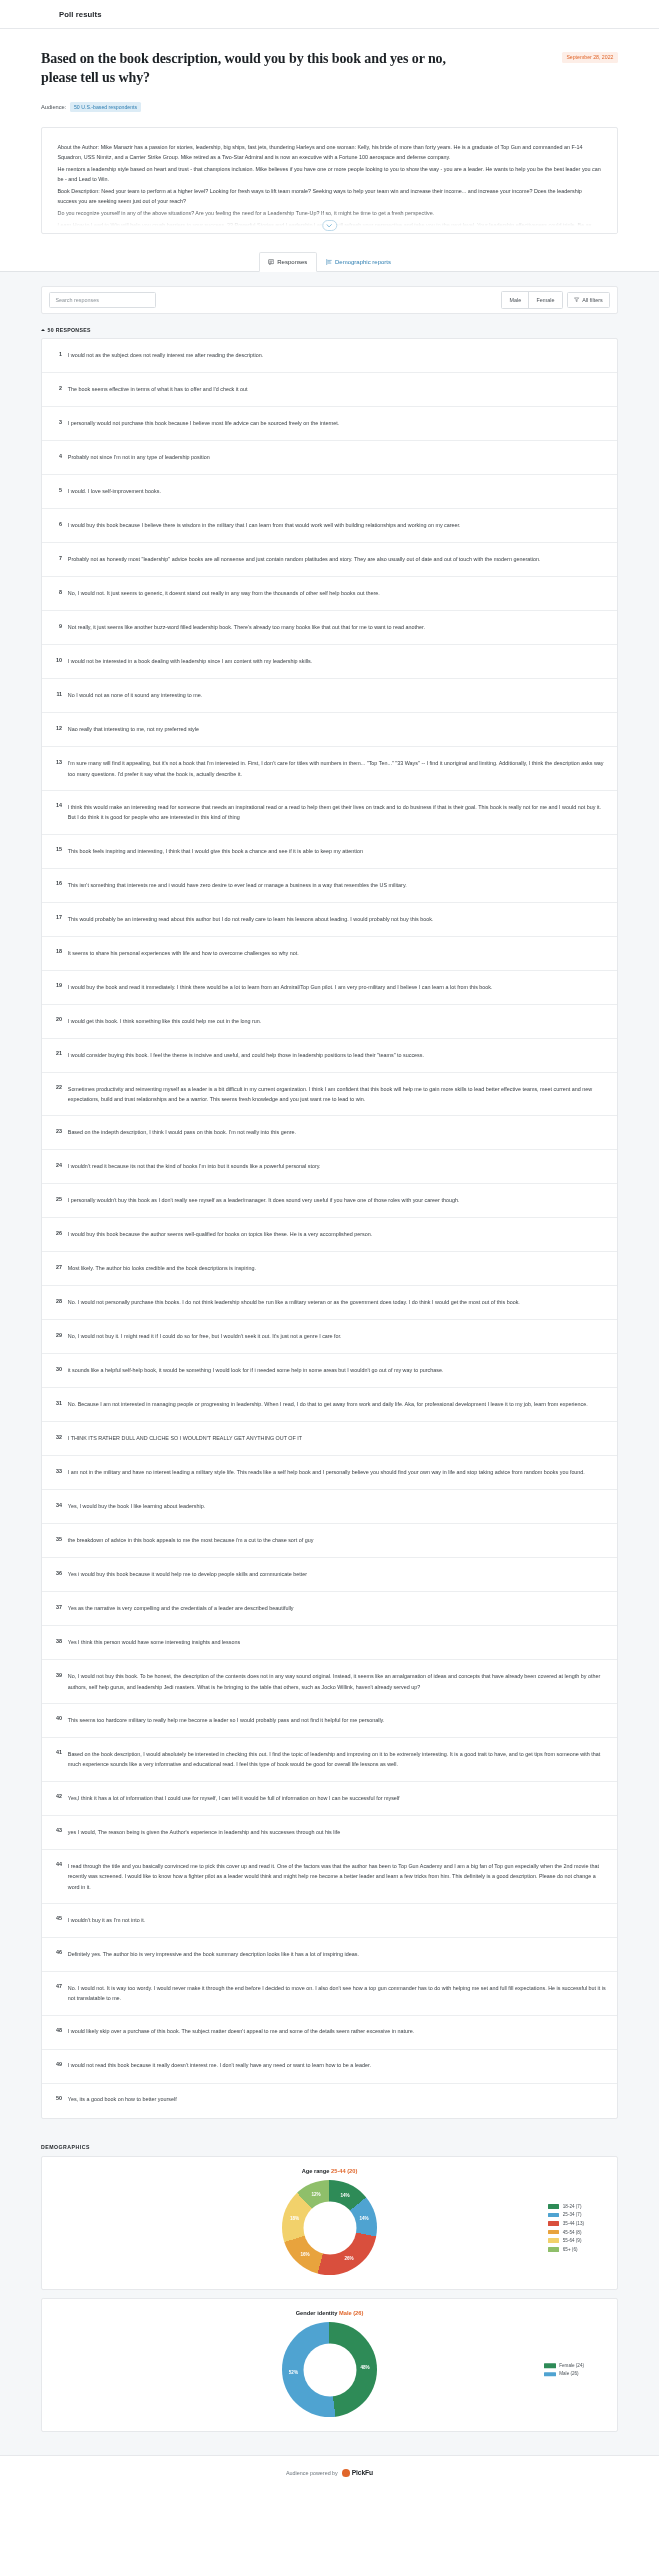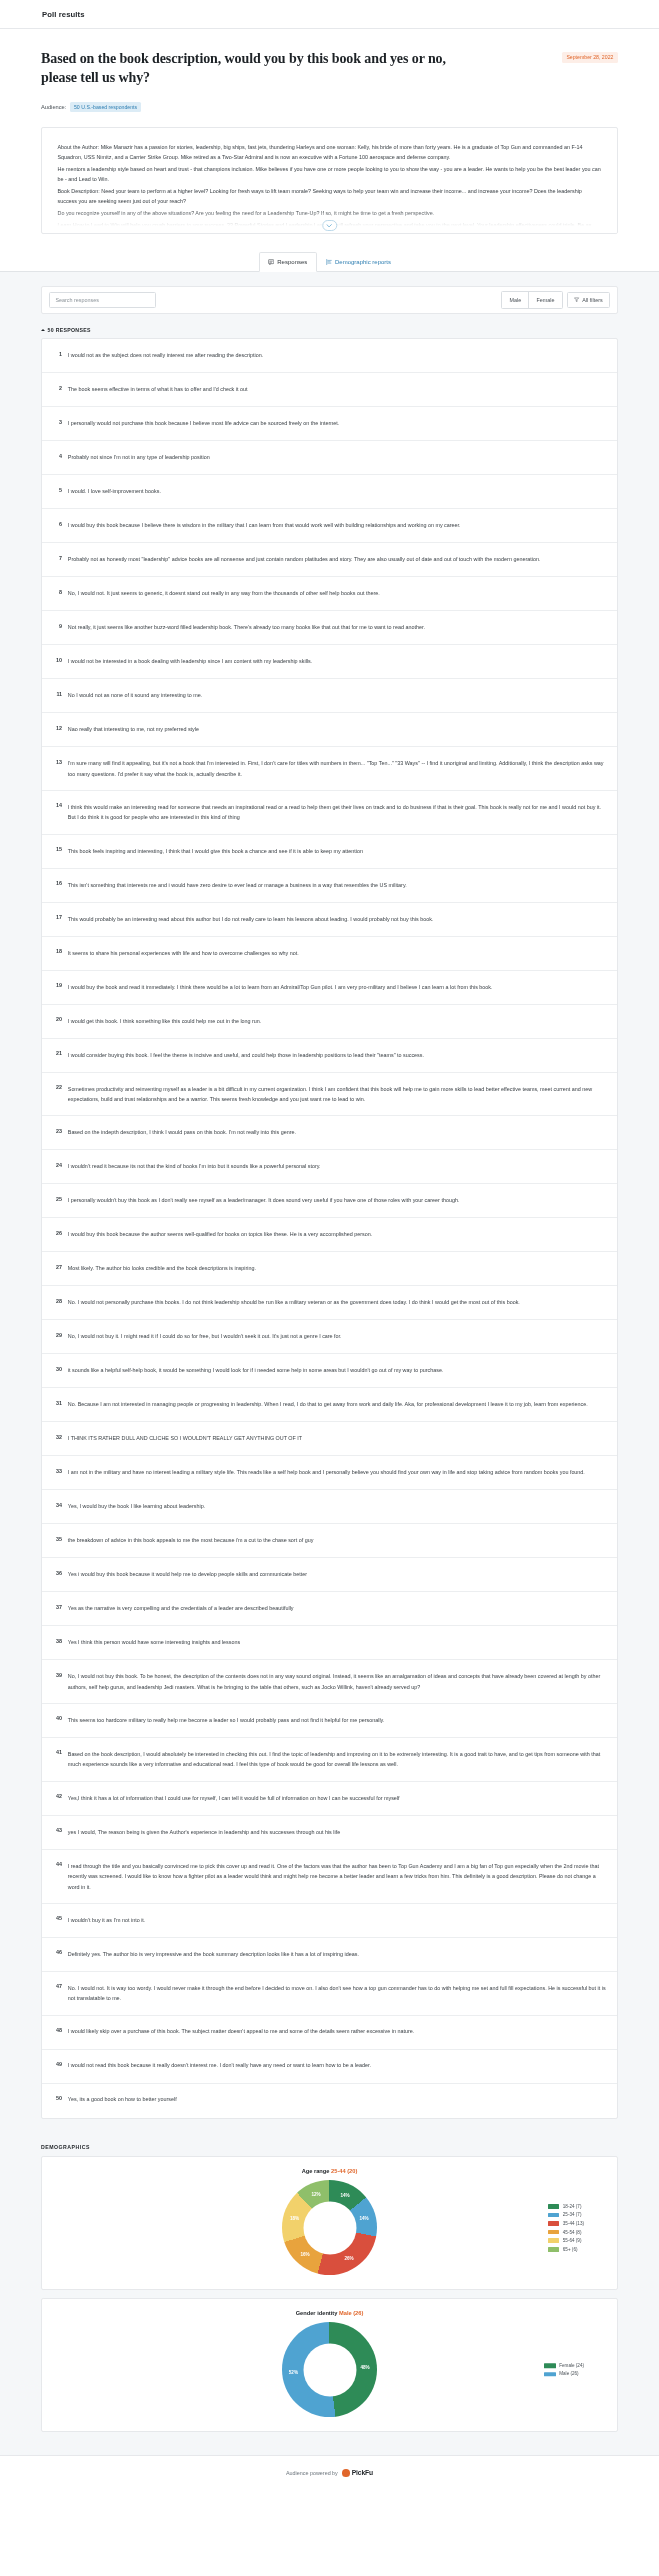--- a/index.html
+++ b/index.html
@@ -14,21 +14,21 @@
 
   
   .topbar {
     height: 29px;
     border-bottom: 0.5px solid #e6e8eb;
     display: flex;
     align-items: center;
     background: #fff;
   }
   .topbar-title {
-    margin-left: 42px;
+    margin-left: 59px;
     font-size: 7.7px;
     font-weight: 700;
     color: #23272b;
     letter-spacing: 0.1px;
   }
 
   
   .page { width: 659px; background: #fff; }
   .inner { width: 577px; margin: 0 auto; }
 

